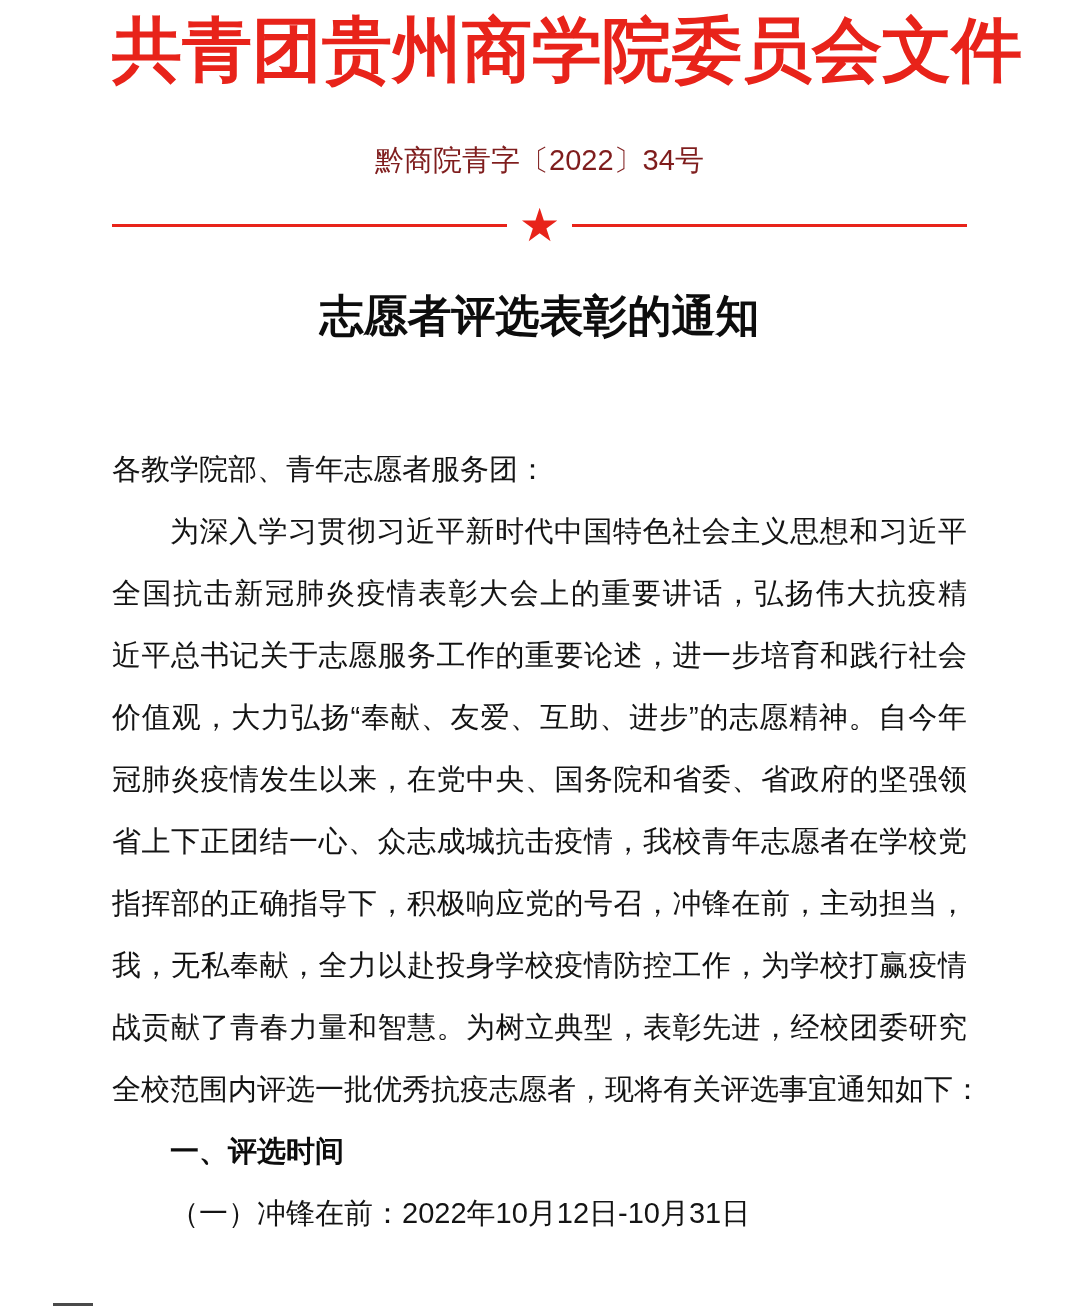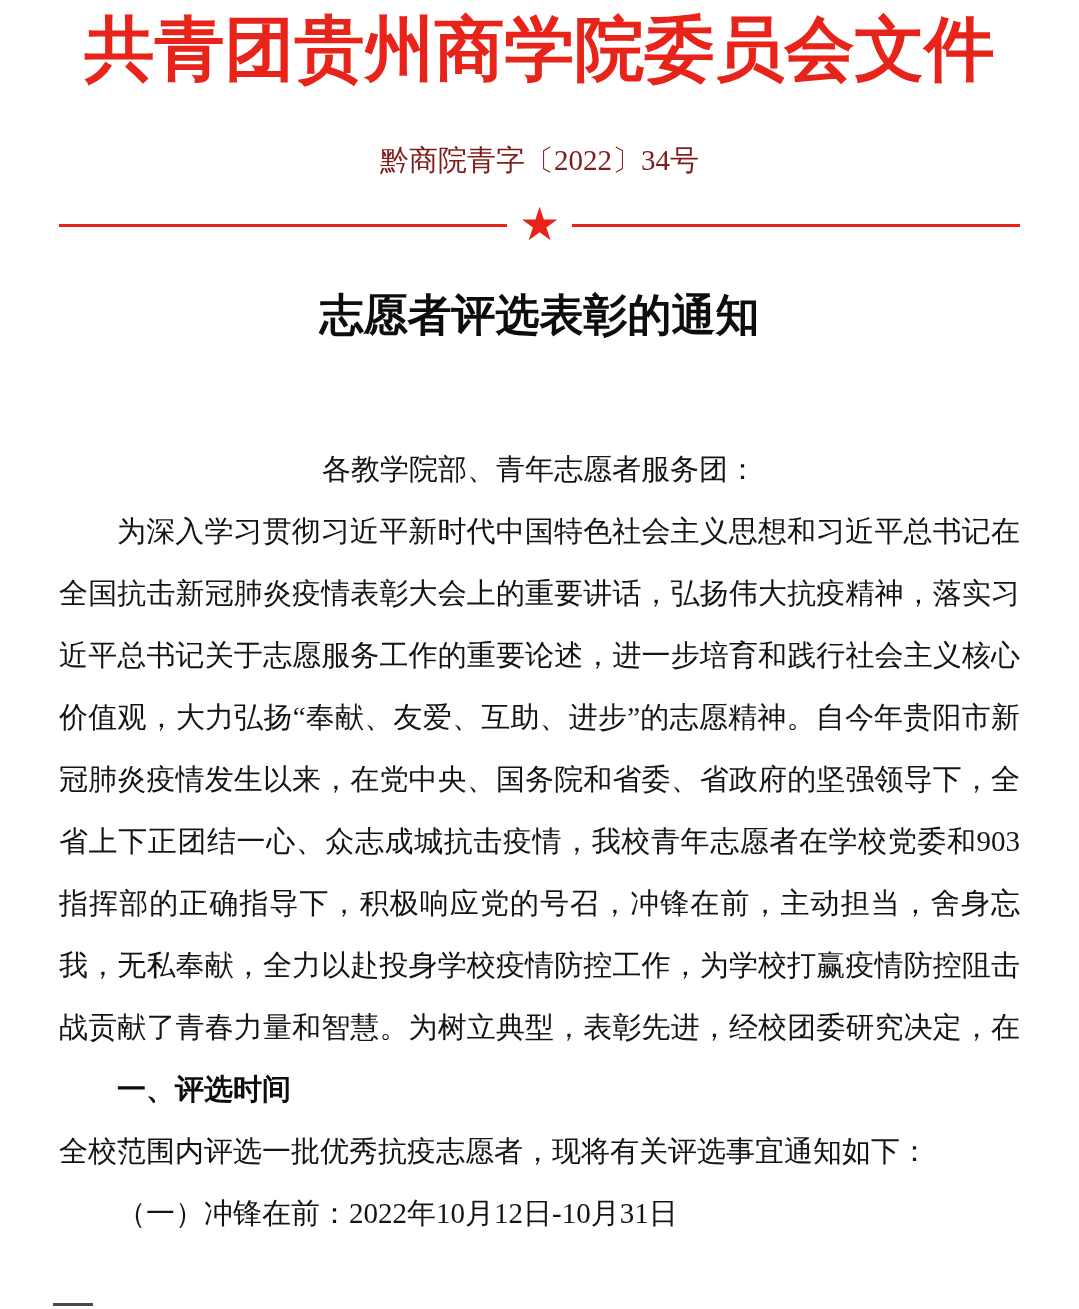--- a/index.html
+++ b/index.html
@@ -10,22 +10,21 @@
   .page {
     position: relative;
     width: 1079px;
     height: 1309px;
     background: #ffffff;
     overflow: hidden;
     font-family: "Liberation Sans", "DejaVu Sans", sans-serif;
     color: #111111;
   }
   .content {
-    padding: 0 59px;
-    font-family: Liberation Serif, serif;
+    padding: 0 112px;
   }
   .org-title {
     margin-top: 2px;
     font-size: 70px;
     line-height: 96px;
     font-weight: bold;
     color: #e8231a;
     text-align: center;
     white-space: nowrap;
     letter-spacing: 0px;
@@ -57,21 +56,21 @@
   }
   .doc-title {
     font-size: 44px;
     line-height: 56px;
     font-weight: bold;
     text-align: center;
     color: #0d0d0d;
   }
   .t1 { margin-top: 12px; }
   .t2 { margin-top: 40px; }
-  .salutation { margin-top: 94px; text-align: center; }
+  .salutation { margin-top: 94px; }
   .bline {
     font-size: 29px;
     height: 62px;
     line-height: 62px;
     color: #141414;
     white-space: nowrap;
   }
   .jline {
     text-align: justify;
     text-align-last: justify;
@@ -126,22 +125,22 @@
     <div class="bline jline">冠肺炎疫情发生以来，在党中央、国务院和省委、省政府的坚强领导下，全</div>
 
     <div class="bline jline">省上下正团结一心、众志成城抗击疫情，我校青年志愿者在学校党委和903</div>
 
     <div class="bline jline">指挥部的正确指导下，积极响应党的号召，冲锋在前，主动担当，舍身忘</div>
 
     <div class="bline jline">我，无私奉献，全力以赴投身学校疫情防控工作，为学校打赢疫情防控阻击</div>
 
     <div class="bline jline">战贡献了青春力量和智慧。为树立典型，表彰先进，经校团委研究决定，在</div>
 
+    <div class="bline">全校范围内评选一批优秀抗疫志愿者，现将有关评选事宜通知如下：</div>
+
     <div class="bline heading indent">一、评选时间</div>
-
-    <div class="bline">全校范围内评选一批优秀抗疫志愿者，现将有关评选事宜通知如下：</div>
 
     <div class="bline indent">（一）冲锋在前：2022年10月12日-10月31日</div>
 
   </div>
 
   <div class="bottom-artifact"></div>
 </div>
 
 </body></html>

